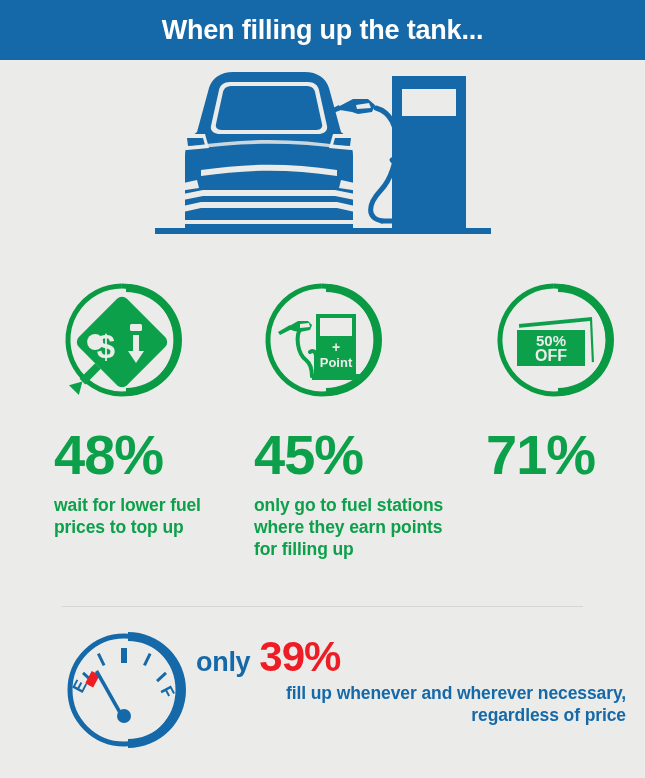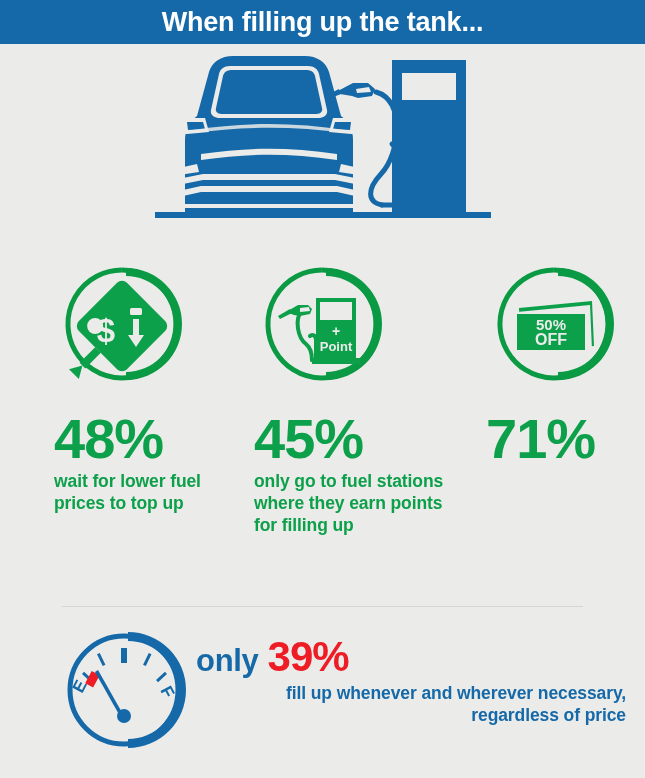--- a/index.html
+++ b/index.html
@@ -11,21 +11,21 @@
     height: 778px;
     background: #ebebe9;
     font-family: "Liberation Sans", sans-serif;
     overflow: hidden;
     position: relative;
   }
 
   
   .header {
     width: 645px;
-    height: 44px;
+    height: 60px;
     background: #1569a8;
     display: flex;
     align-items: center;
     justify-content: center;
     box-sizing: border-box;
   }
   .header-title {
     color: #ffffff;
     font-size: 27px;
     font-weight: bold;
@@ -64,21 +64,21 @@
     font-weight: bold;
     line-height: 0.95;
     letter-spacing: -1px;
     margin-top: 26px;
   }
   .stat-desc {
     color: #0da04b;
     font-size: 17.5px;
     font-weight: bold;
     line-height: 1.24;
-    margin-top: 6px;
+    margin-top: 14px;
     letter-spacing: -0.1px;
   }
 
   
   .divider {
     position: absolute;
     left: 62px;
     top: 606px;
     width: 521px;
     height: 1px;
@@ -106,21 +106,21 @@
     top: 8px;
     width: 430px;
   }
   .bottom-headline {
     display: flex;
     align-items: baseline;
     gap: 9px;
   }
   .only-word {
     color: #1569a8;
-    font-size: 31px;
+    font-size: 27px;
     font-weight: bold;
     line-height: 1;
     letter-spacing: -0.3px;
   }
   .big-pct {
     color: #ee1c25;
     font-size: 42px;
     font-weight: bold;
     line-height: 1;
     letter-spacing: -1px;

